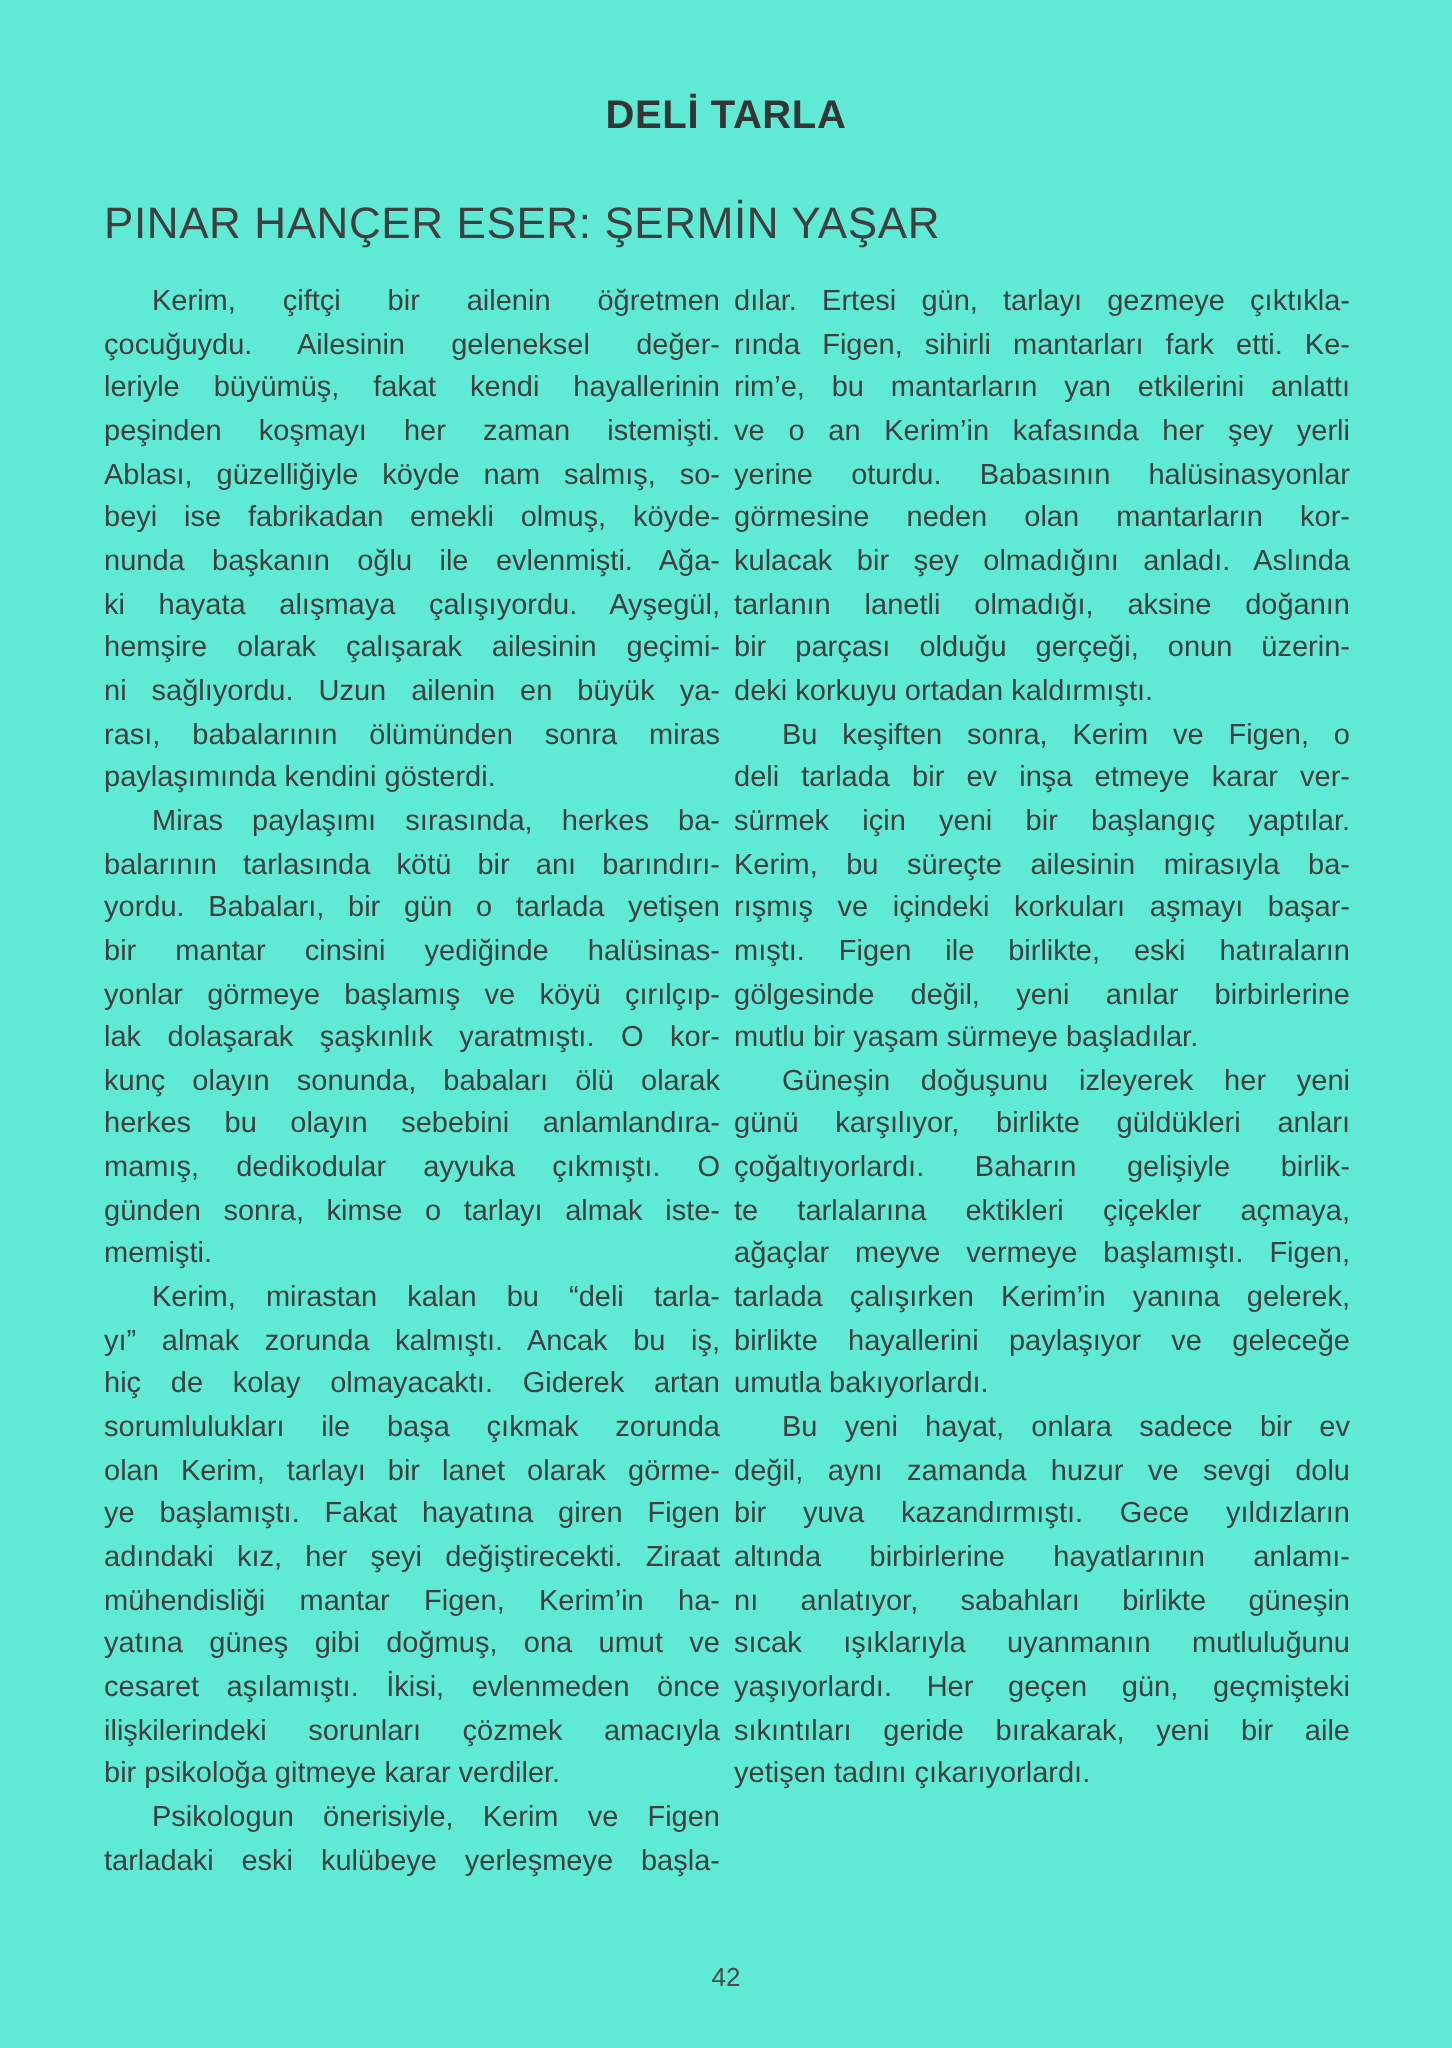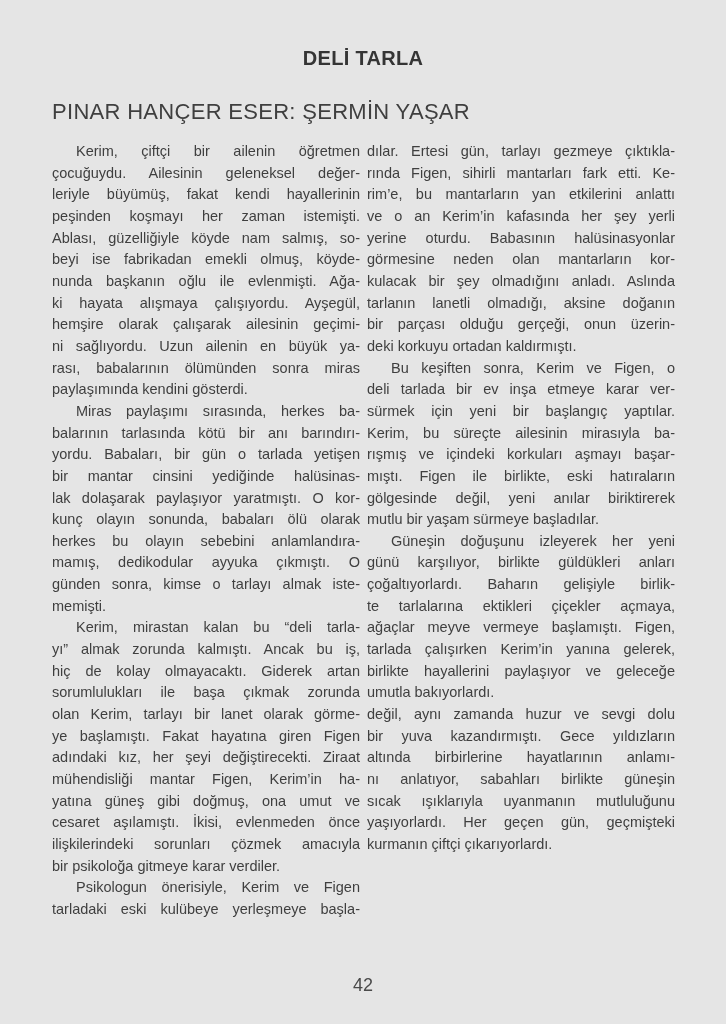--- a/index.html
+++ b/index.html
@@ -1,21 +1,21 @@
 <!DOCTYPE html>
 <html><head>
 <meta charset="utf-8">
 <style>
   * { box-sizing: border-box; }
   html, body { margin: 0; padding: 0; background: #ffffff; }
   .page {
     position: relative;
     width: 726px;
     height: 1024px;
-    background: #e5e5e5;
+    background: #5eead4;
     font-family: "Liberation Sans", sans-serif;
     color: #3f3f3f;
     overflow: hidden;
   }
   .title {
     margin: 0;
     padding-top: 46px;
     text-align: center;
     font-size: 20px;
     line-height: 24px;
@@ -43,21 +43,21 @@
     text-align: justify;
     text-align-last: justify;
   }
   .line.lastline { text-align-last: left; }
   .line.indent { text-indent: 24px; }
   .page-num {
     position: absolute;
     left: 0; right: 0;
     bottom: 28px;
     text-align: center;
-    font-size: 18px;
+    font-size: 13px;
     color: #4a4a4a;
   }
 </style>
 </head>
 <body>
 
 <div class="page">
   <h1 class="title">DELİ TARLA</h1>
   <div class="author">PINAR HANÇER ESER: ŞERMİN YAŞAR</div>
   <div class="columns">
@@ -74,21 +74,22 @@
           <div class="line">hemşire olarak çalışarak ailesinin geçimi-</div>
           <div class="line">ni sağlıyordu. Uzun ailenin en büyük ya-</div>
           <div class="line">rası, babalarının ölümünden sonra miras</div>
           <div class="line lastline">paylaşımında kendini gösterdi.</div>
         </div>
         <div class="para">
           <div class="line indent">Miras paylaşımı sırasında, herkes ba-</div>
           <div class="line">balarının tarlasında kötü bir anı barındırı-</div>
           <div class="line">yordu. Babaları, bir gün o tarlada yetişen</div>
           <div class="line">bir mantar cinsini yediğinde halüsinas-</div>
-          <div class="line">lak dolaşarak paylaşıyor yaratmıştı. O kor-</div>
+          <div class="line">yonlar görmeye başlamış ve köyü çırılçıp-</div>
+          <div class="line">lak dolaşarak şaşkınlık yaratmıştı. O kor-</div>
           <div class="line">kunç olayın sonunda, babaları ölü olarak</div>
           <div class="line">herkes bu olayın sebebini anlamlandıra-</div>
           <div class="line">mamış, dedikodular ayyuka çıkmıştı. O</div>
           <div class="line">günden sonra, kimse o tarlayı almak iste-</div>
           <div class="line lastline">memişti.</div>
         </div>
         <div class="para">
           <div class="line indent">Kerim, mirastan kalan bu “deli tarla-</div>
           <div class="line">yı” almak zorunda kalmıştı. Ancak bu iş,</div>
           <div class="line">hiç de kolay olmayacaktı. Giderek artan</div>
@@ -120,38 +121,40 @@
           <div class="line">bir parçası olduğu gerçeği, onun üzerin-</div>
           <div class="line lastline">deki korkuyu ortadan kaldırmıştı.</div>
         </div>
         <div class="para">
           <div class="line indent">Bu keşiften sonra, Kerim ve Figen, o</div>
           <div class="line">deli tarlada bir ev inşa etmeye karar ver-</div>
           <div class="line">sürmek için yeni bir başlangıç yaptılar.</div>
           <div class="line">Kerim, bu süreçte ailesinin mirasıyla ba-</div>
           <div class="line">rışmış ve içindeki korkuları aşmayı başar-</div>
           <div class="line">mıştı. Figen ile birlikte, eski hatıraların</div>
-          <div class="line">gölgesinde değil, yeni anılar biriktirerek</div>
+          <div class="line">gölgesinde değil, yeni anılar birbirlerine</div>
           <div class="line lastline">mutlu bir yaşam sürmeye başladılar.</div>
         </div>
         <div class="para">
           <div class="line indent">Güneşin doğuşunu izleyerek her yeni</div>
           <div class="line">günü karşılıyor, birlikte güldükleri anları</div>
           <div class="line">çoğaltıyorlardı. Baharın gelişiyle birlik-</div>
           <div class="line">te tarlalarına ektikleri çiçekler açmaya,</div>
           <div class="line">ağaçlar meyve vermeye başlamıştı. Figen,</div>
           <div class="line">tarlada çalışırken Kerim’in yanına gelerek,</div>
           <div class="line">birlikte hayallerini paylaşıyor ve geleceğe</div>
           <div class="line lastline">umutla bakıyorlardı.</div>
         </div>
         <div class="para">
+          <div class="line indent">Bu yeni hayat, onlara sadece bir ev</div>
           <div class="line">değil, aynı zamanda huzur ve sevgi dolu</div>
           <div class="line">bir yuva kazandırmıştı. Gece yıldızların</div>
           <div class="line">altında birbirlerine hayatlarının anlamı-</div>
           <div class="line">nı anlatıyor, sabahları birlikte güneşin</div>
           <div class="line">sıcak ışıklarıyla uyanmanın mutluluğunu</div>
           <div class="line">yaşıyorlardı. Her geçen gün, geçmişteki</div>
-          <div class="line lastline">kurmanın çiftçi çıkarıyorlardı.</div>
+          <div class="line">sıkıntıları geride bırakarak, yeni bir aile</div>
+          <div class="line lastline">yetişen tadını çıkarıyorlardı.</div>
         </div>
       </div>
   </div>
   <div class="page-num">42</div>
 </div>
 
 </body></html>

